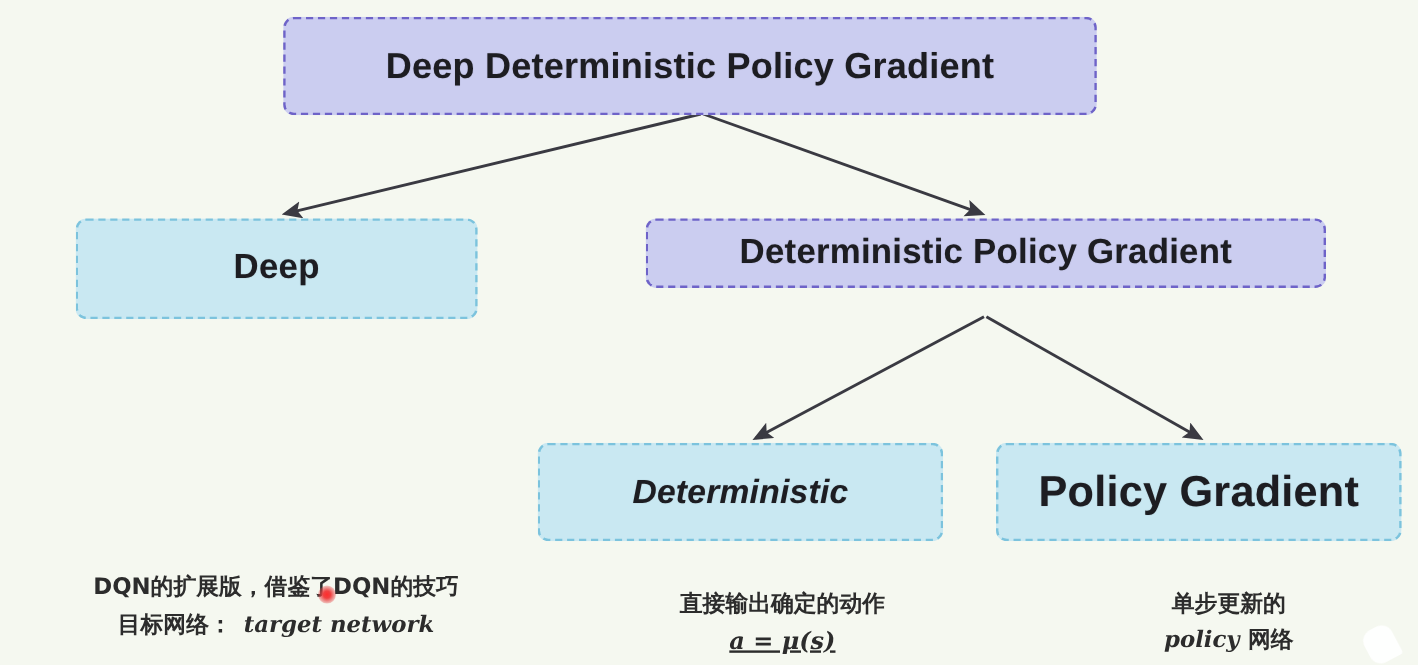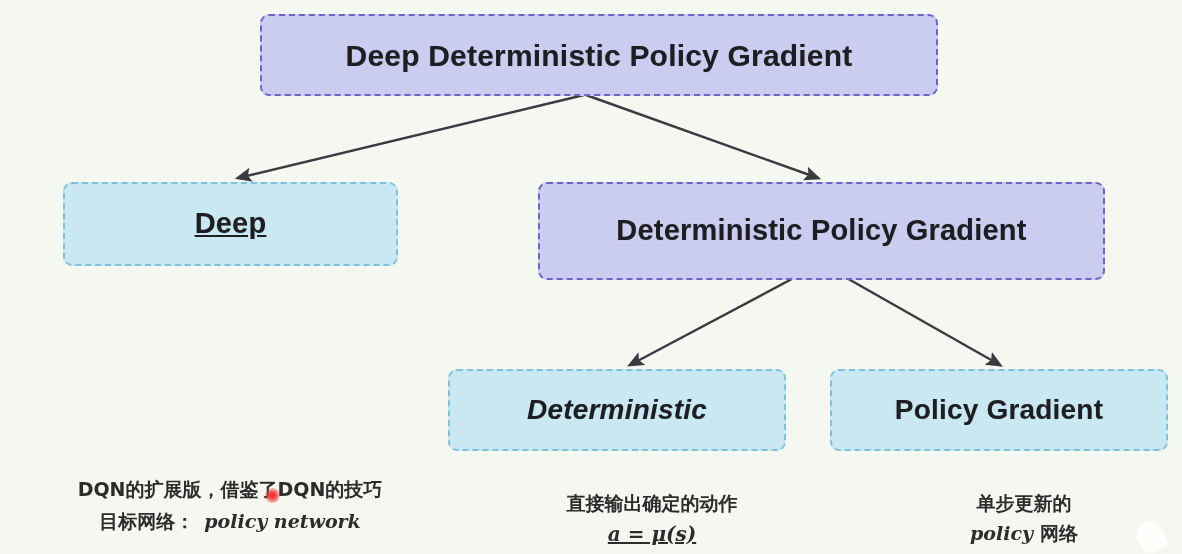--- a/index.html
+++ b/index.html
@@ -47,31 +47,31 @@
   .node.purple {
     background: #cbcdf0;
     border: 2px dashed #6e63c8;
   }
   .node.blue {
     background: #c9e8f2;
     border: 2px dashed #7cc3dd;
   }
 
   
-  #node-root      { left: 260px; top: 14px;  width: 678px; height: 82px;  }
+  #node-root      { left: 236px; top: 14px;  width: 678px; height: 82px;  }
   #node-deep      { left: 63px;  top: 182px; width: 335px; height: 84px;  }
-  #node-dpg       { left: 538px; top: 182px; width: 567px; height: 98px;  }
+  #node-dpg       { left: 538px; top: 182px; width: 567px; height: 58px;  }
   #node-det       { left: 448px; top: 369px; width: 338px; height: 82px;  }
   #node-pg        { left: 830px; top: 369px; width: 338px; height: 82px;  }
 
   #node-root .node-label { font-size: 30px; }
-  #node-deep .node-label { font-size: 29px; text-decoration: underline; }
+  #node-deep .node-label { font-size: 29px; }
   #node-dpg  .node-label { font-size: 29px; }
   #node-det  .node-label { font-size: 28px; font-style: italic; }
-  #node-pg   .node-label { font-size: 28px; }
+  #node-pg   .node-label { font-size: 36px; }
 
   
   .caption {
     position: absolute;
     z-index: 3;
     color: #2c2c2c;
     text-align: center;
     line-height: 1.38;
   }
   .caption .cn {
@@ -177,21 +177,21 @@
   <div class="node blue" id="node-det">
     <span class="node-label">Deterministic</span>
   </div>
 
   <div class="node blue" id="node-pg">
     <span class="node-label">Policy Gradient</span>
   </div>
 
   <div class="caption" id="caption-left">
     <span class="cn">DQN的扩展版，借鉴了DQN的技巧</span>
-    <span class="mix l2"><span>目标网络：</span><span class="math" style="margin-left:10px;">policy network</span></span>
+    <span class="mix l2"><span>目标网络：</span><span class="math" style="margin-left:10px;">target network</span></span>
   </div>
 
   <div class="caption" id="caption-mid">
     <span class="cn">直接输出确定的动作</span>
     <span class="math-line">a = μ(s)</span>
   </div>
 
   <div class="caption" id="caption-right">
     <span class="cn">单步更新的</span>
     <span class="mix l2"><span class="math">policy</span><span style="margin-left:7px;margin-top:39px;">网络</span></span>

